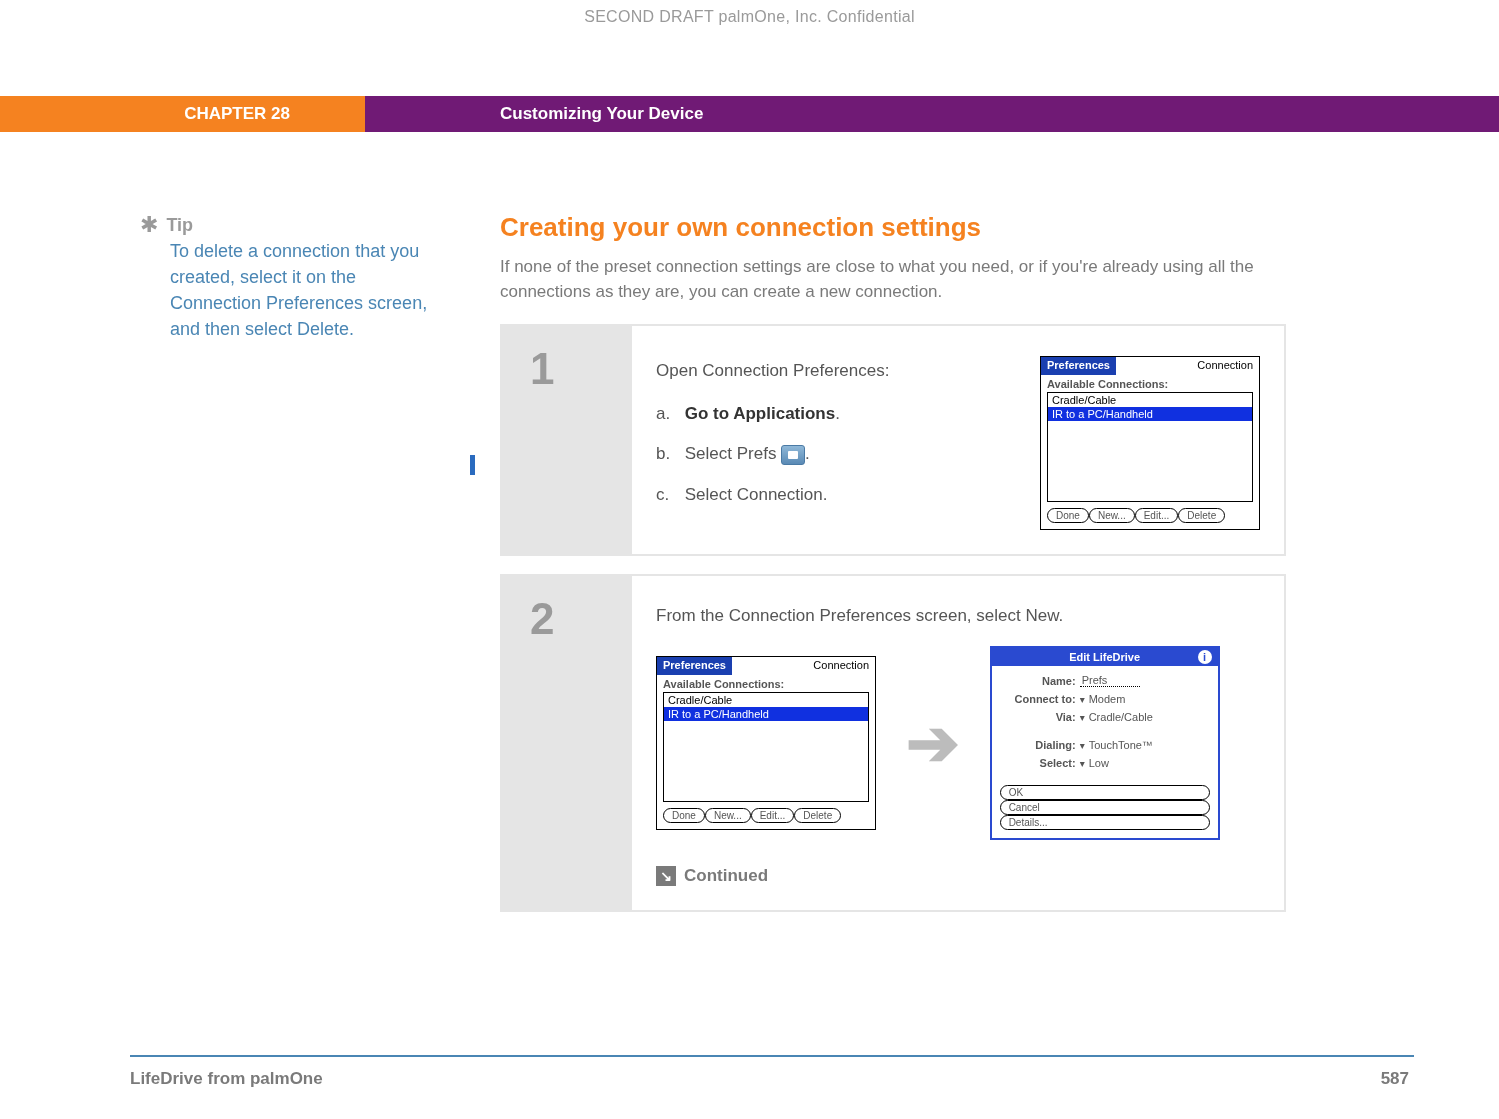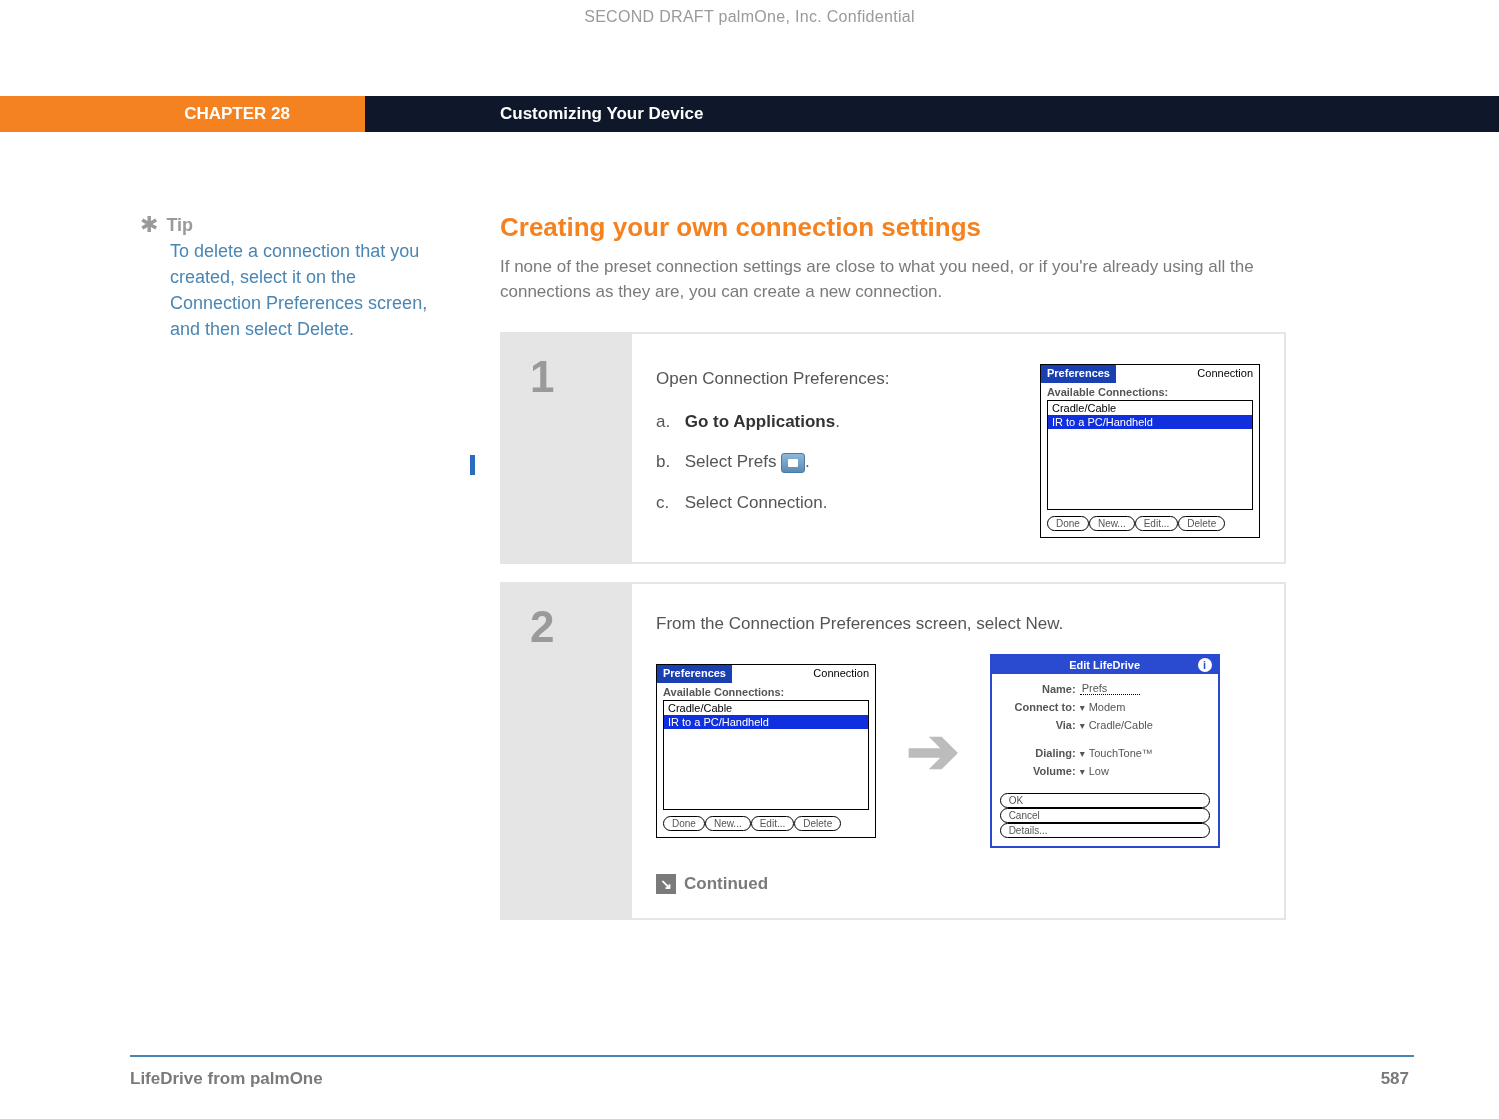--- a/index.html
+++ b/index.html
@@ -17,39 +17,39 @@
     display: flex; margin-top: 70px; height: 36px;
     font-weight: bold; color: #fff; font-size: 17px;
     align-items: center;
   }
   .chap-block {
     width: 365px; background: #f58220; height: 100%;
     display: flex; align-items: center; justify-content: flex-end;
     padding-right: 75px;
   }
   .title-block {
-    flex: 1; background: #0f172a; height: 100%;
+    flex: 1; background: #701a75; height: 100%;
     display: flex; align-items: center; padding-left: 135px;
   }
 
   .content-row { display: flex; margin-top: 80px; }
 
   .sidebar { width: 500px; padding-left: 140px; padding-right: 60px; }
   .tip-head { display: flex; align-items: center; gap: 8px; }
   .tip-star { color: #9a9a9a; font-size: 22px; }
   .tip-label { color: #9a9a9a; font-weight: bold; font-size: 18px; }
   .tip-body { color: #4a86b4; font-size: 18px; line-height: 1.45; margin-left: 30px; }
   .edit-mark {
     width: 5px; height: 20px; background: #2a6bbf;
     position: absolute; top: 455px; left: 470px;
   }
 
   .main { width: 786px; }
   .section-h { color: #f58220; font-size: 26px; font-weight: bold; margin-bottom: 12px; }
-  .section-p { color: #7a7a7a; font-size: 17px; line-height: 1.45; margin-bottom: 28px; }
+  .section-p { color: #7a7a7a; font-size: 17px; line-height: 1.45; margin-bottom: 20px; }
 
   .step-card {
     border: 2px solid #e5e5e5; background: #fff; display: flex;
     margin-bottom: 18px;
   }
   .step-num-col {
     width: 130px; background: #e5e5e5;
     padding: 18px 0 0 28px;
   }
   .step-num {
@@ -248,21 +248,21 @@
               </div>
               <div style="height:10px"></div>
               <div class="frow">
                 <div class="flabel">Dialing:</div>
                 <div class="fval">
                     <span class="dd">▾</span>
                     <span>TouchTone™</span>
                   </div>
               </div>
               <div class="frow">
-                <div class="flabel">Volume:</div>
+                <div class="flabel">Select:</div>
                 <div class="fval">
                     <span class="dd">▾</span>
                     <span>Low</span>
                   </div>
               </div>
             </div>
             <div class="palm-btns">
               <div class="pbtn">OK</div>
               <div class="pbtn">Cancel</div>
               <div class="pbtn">Details...</div>

